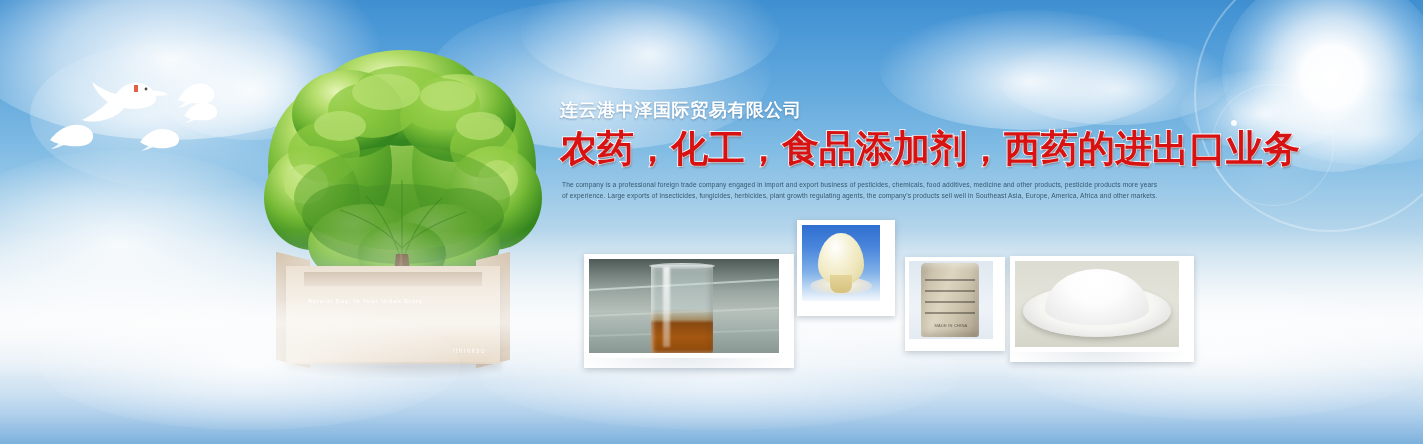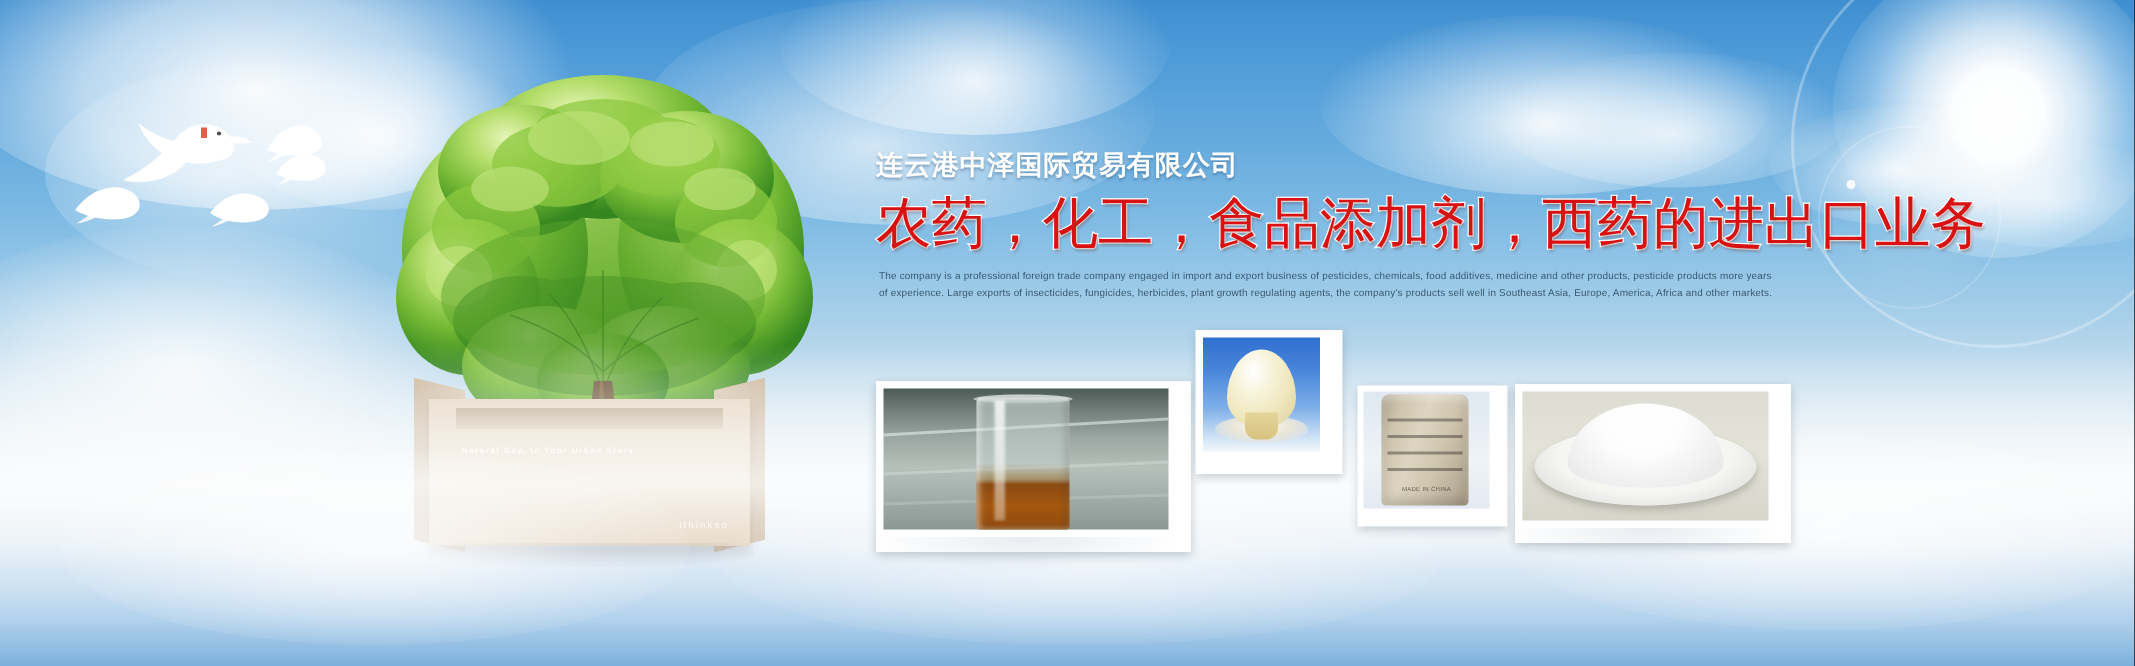--- a/index.html
+++ b/index.html
@@ -215,36 +215,36 @@
     position: absolute;
     left: 288px; top: 362px;
     width: 214px; height: 16px;
     background: radial-gradient(ellipse at 50% 30%, rgba(110,120,135,0.30) 0%, rgba(110,120,135,0.10) 55%, rgba(255,255,255,0) 80%);
     pointer-events: none;
   }
 
   
   .text-block {
     position: absolute;
-    left: 584px; top: 98px;
+    left: 560px; top: 98px;
     width: 620px;
   }
   .company-name {
     font-size: 18px;
     font-weight: bold;
     color: #ffffff;
     letter-spacing: 0.6px;
     line-height: 1.35;
     text-shadow: 0 1px 2px rgba(40,80,120,0.45);
     margin: 0 0 6px 0;
   }
   .headline {
     margin: 0;
     font-size: 37px;
-    font-weight: normal;
+    font-weight: bold;
     color: #d81212;
     letter-spacing: 0px;
     line-height: 1.15;
     white-space: nowrap;
     -webkit-text-stroke: 1.6px #ffffff;
     paint-order: stroke fill;
     text-shadow: 1px 2px 2px rgba(90,30,20,0.30);
   }
   .desc {
     margin: 9px 0 0 2px;

